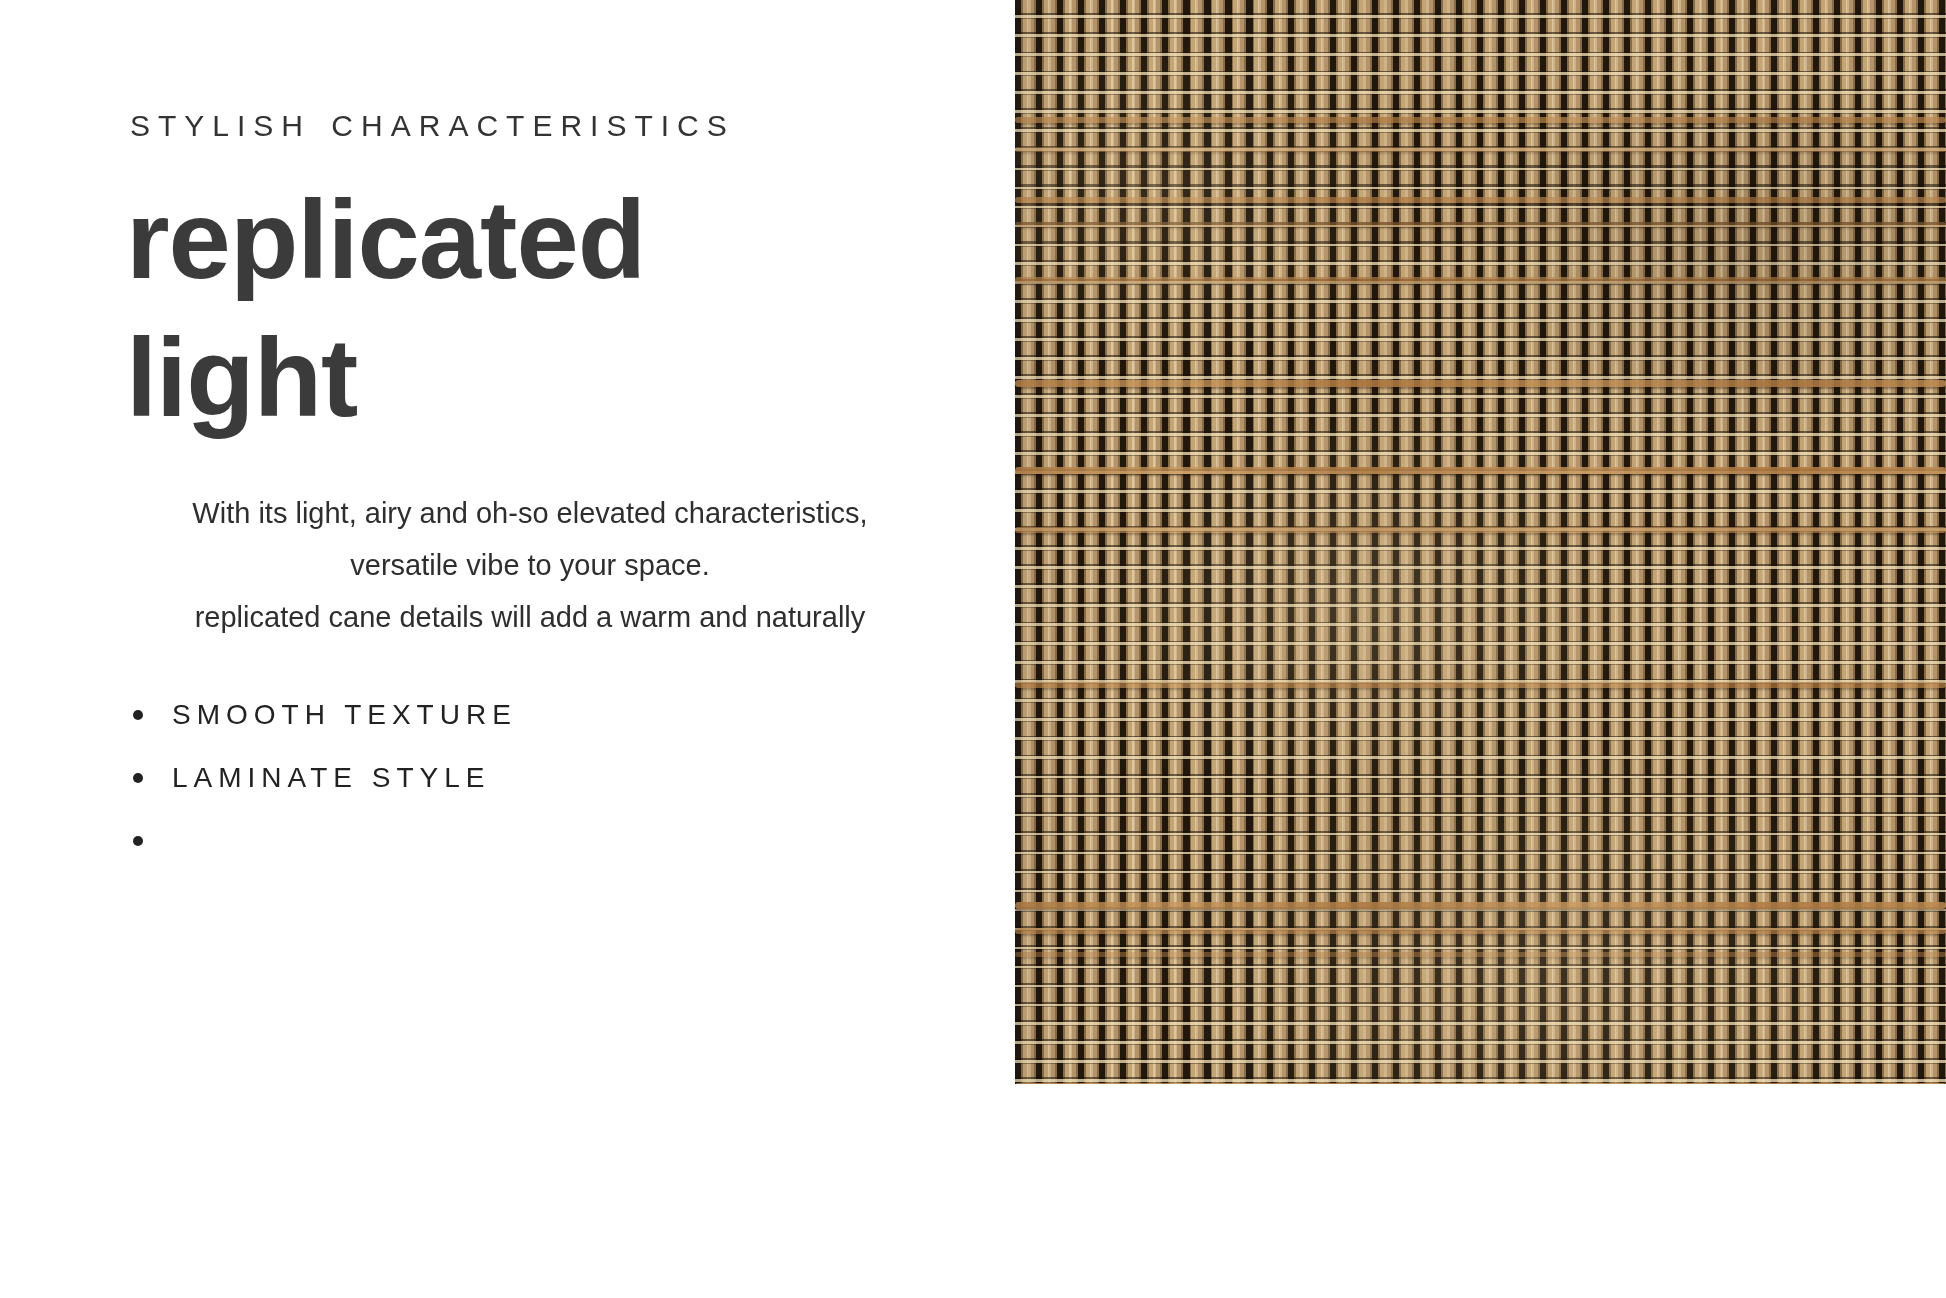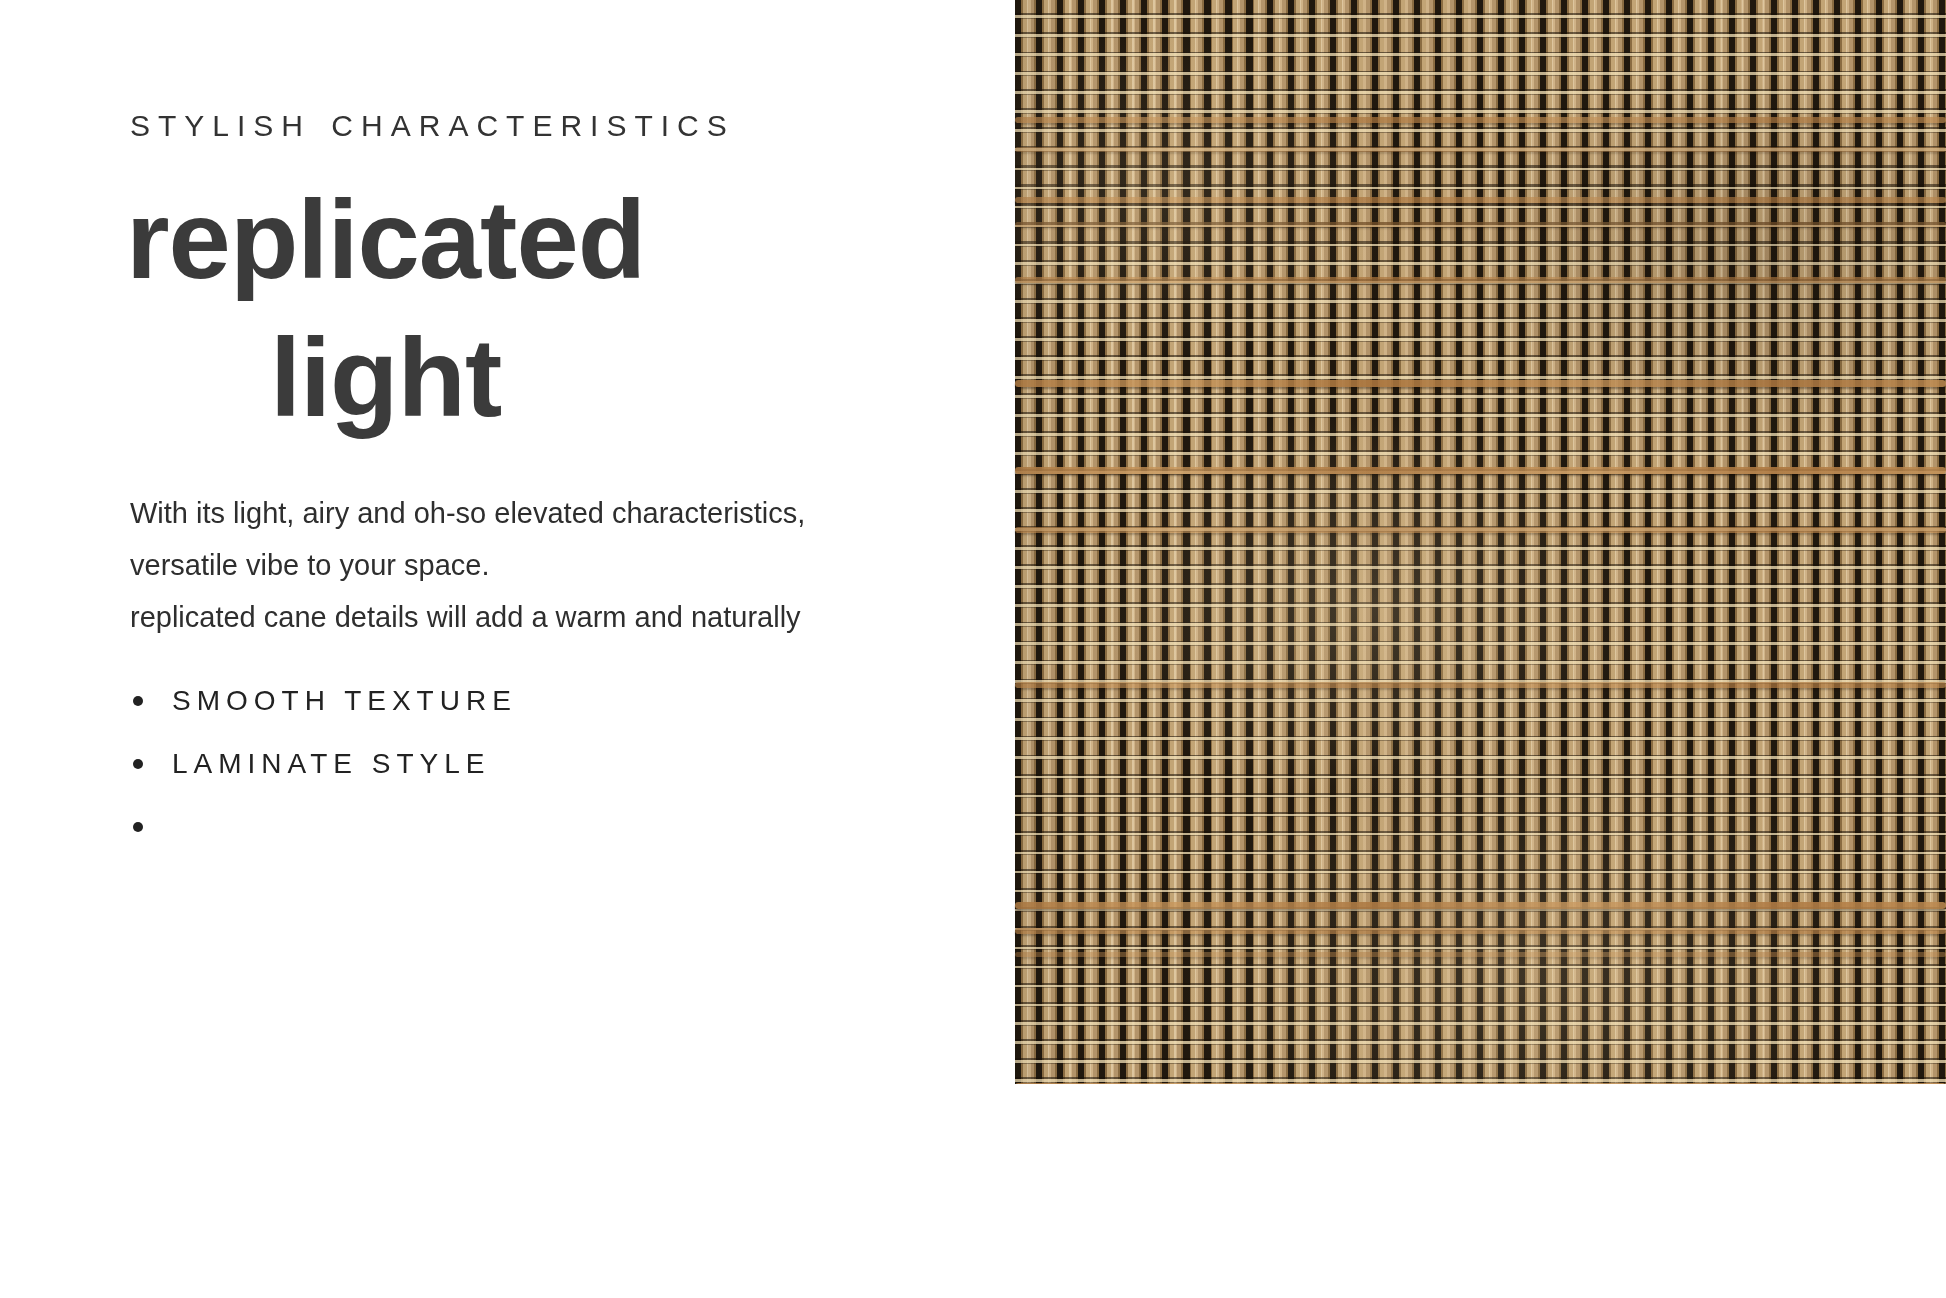--- a/index.html
+++ b/index.html
@@ -35,33 +35,34 @@
   .heading {
     position: absolute;
     left: -4px; top: 171px;
     margin: 0;
     font-size: 112px;
     line-height: 138px;
     font-weight: bold;
     letter-spacing: -1px;
     color: #3b3b3b;
   }
-  .heading .line { display: block; text-align: center; }
+  .heading .line { display: block; }
   .paragraph {
     position: absolute;
     left: 0; top: 487px;
     font-size: 29px;
     line-height: 52px;
     color: #2e2e2e;
     width: 800px;
+    text-align: center;
   }
   .paragraph .line { display: block; }
   .bullets {
     position: absolute;
-    left: 0; top: 682px;
+    left: 0; top: 696px;
     margin: 0; padding: 0;
     list-style: none;
     width: 660px;
   }
   .bullets li {
     position: relative;
     padding-left: 42px;
     margin: 0 0 25px 0;
     font-size: 28px;
     line-height: 38px;

